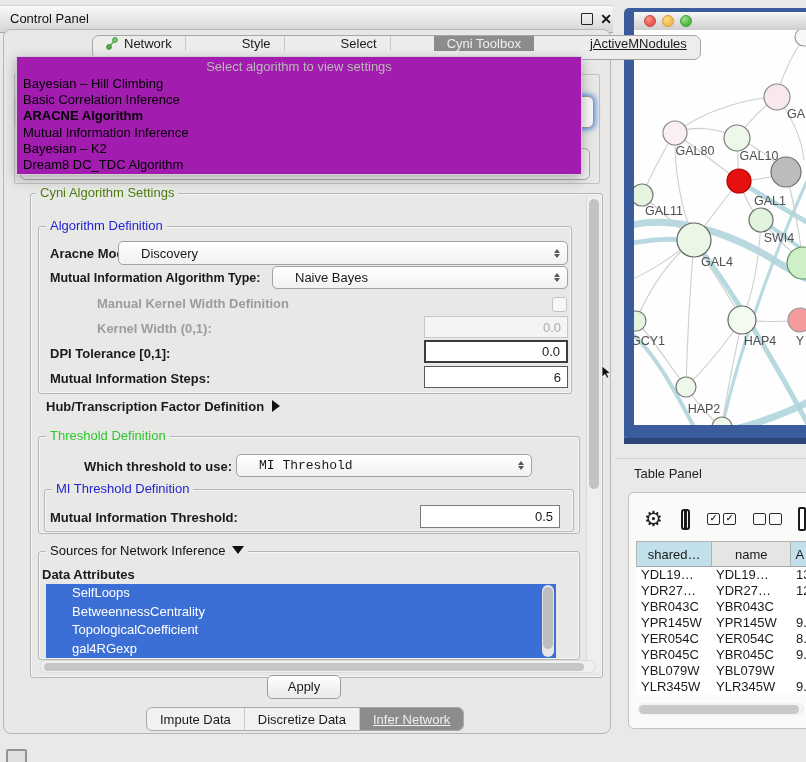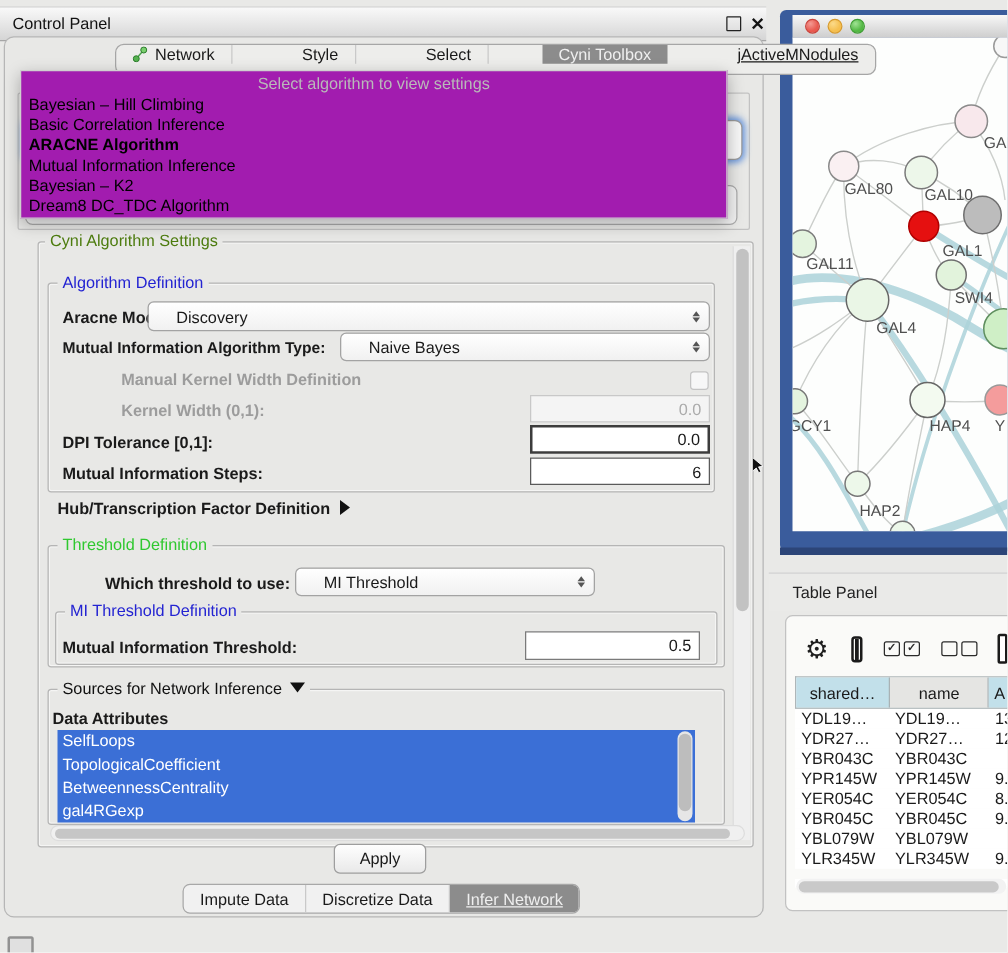--- a/index.html
+++ b/index.html
@@ -71,21 +71,21 @@
 
   #manual-checkbox{position:absolute;left:552px;top:297px;width:13px;height:13px;border:1px solid #C4C4C4;border-radius:3px;background:#F7F7F7;}
 
   .tri-right{display:inline-block;width:0;height:0;border-top:6px solid transparent;border-bottom:6px solid transparent;border-left:8px solid #111;margin-left:8px;vertical-align:-1px;}
   .tri-down{display:inline-block;width:0;height:0;border-left:6px solid transparent;border-right:6px solid transparent;border-top:8px solid #111;margin-left:6px;vertical-align:1px;}
 
   #hub-row{position:absolute;left:46px;top:399px;font-weight:bold;}
 
   #attr-label{position:absolute;left:42px;top:567px;font-weight:bold;}
   #attr-list{position:absolute;left:46px;top:584px;width:510px;height:74px;background:#3B6FD6;overflow:hidden;}
-  .attr-item{height:18.5px;line-height:18.5px;color:#FFFFFF;padding-left:4px;}
+  .attr-item{height:18.5px;line-height:18.5px;color:#FFFFFF;padding-left:26px;}
   #attr-scroll{position:absolute;left:542px;top:585px;width:12px;height:72px;background:#E6E6E6;border-radius:6px;}
   #attr-thumb{position:absolute;left:1px;top:2px;width:10px;height:62px;background:#BDBDBD;border-radius:5px;}
 
   
   #v-scroll{position:absolute;left:586px;top:197px;width:13px;height:475px;background:#EFEFEF;border-left:1px solid #DADADA;}
   #v-thumb{position:absolute;left:1.5px;top:2px;width:10px;height:290px;background:#C2C2C2;border-radius:5px;}
   #h-scroll{position:absolute;left:40px;top:660px;width:556px;height:13px;background:#F0F0F0;border:1px solid #DDDDDD;border-radius:7px;box-sizing:border-box;}
   #h-thumb{position:absolute;left:3px;top:1.5px;width:540px;height:8px;background:#C6C6C6;border-radius:4px;}
 
   #apply-btn{position:absolute;left:267px;top:675px;width:72px;height:22px;border:1px solid #9E9E9E;border-radius:5px;
@@ -232,21 +232,21 @@
   </div>
 
   <div id="hub-row">
     <span>Hub/Transcription Factor Definition</span><span class="tri-right"></span>
   </div>
 
   <div class="gframe" id="thr-frame"></div>
   <span class="gtitle" id="thr-title">Threshold Definition</span>
 
   <span class="flabel" style="left:84px;top:459px;">Which threshold to use:</span>
-  <div class="combo" style="left:236px;top:454px;width:240px;height:23px;">
+  <div class="combo" style="left:236px;top:454px;width:296px;height:23px;font-family:Liberation Mono, monospace;">
     <span>MI Threshold</span>
     <span class="stepper">
         <i class="up"></i>
         <i class="down"></i>
       </span>
   </div>
 
   <div class="gframe" id="mithr-frame"></div>
   <span class="gtitle" id="mithr-title">MI Threshold Definition</span>
 
@@ -254,22 +254,22 @@
   <div class="tfield" id="mithr-field" style="left:420px;top:505px;width:140px;height:23px;">
     <span>0.5</span>
   </div>
 
   <div class="gframe" id="src-frame"></div>
   <span class="gtitle" id="src-title"><span>Sources for Network Inference</span><span class="tri-down"></span></span>
 
   <span id="attr-label">Data Attributes</span>
   <div id="attr-list">
       <div class="attr-item">SelfLoops</div>
+      <div class="attr-item">BetweennessCentrality</div>
       <div class="attr-item">TopologicalCoefficient</div>
-      <div class="attr-item">BetweennessCentrality</div>
       <div class="attr-item">gal4RGexp</div>
     </div>
   <div id="attr-scroll">
       <div id="attr-thumb"></div>
     </div>
 
   <div id="v-scroll">
       <div id="v-thumb"></div>
     </div>
   <div id="h-scroll">

